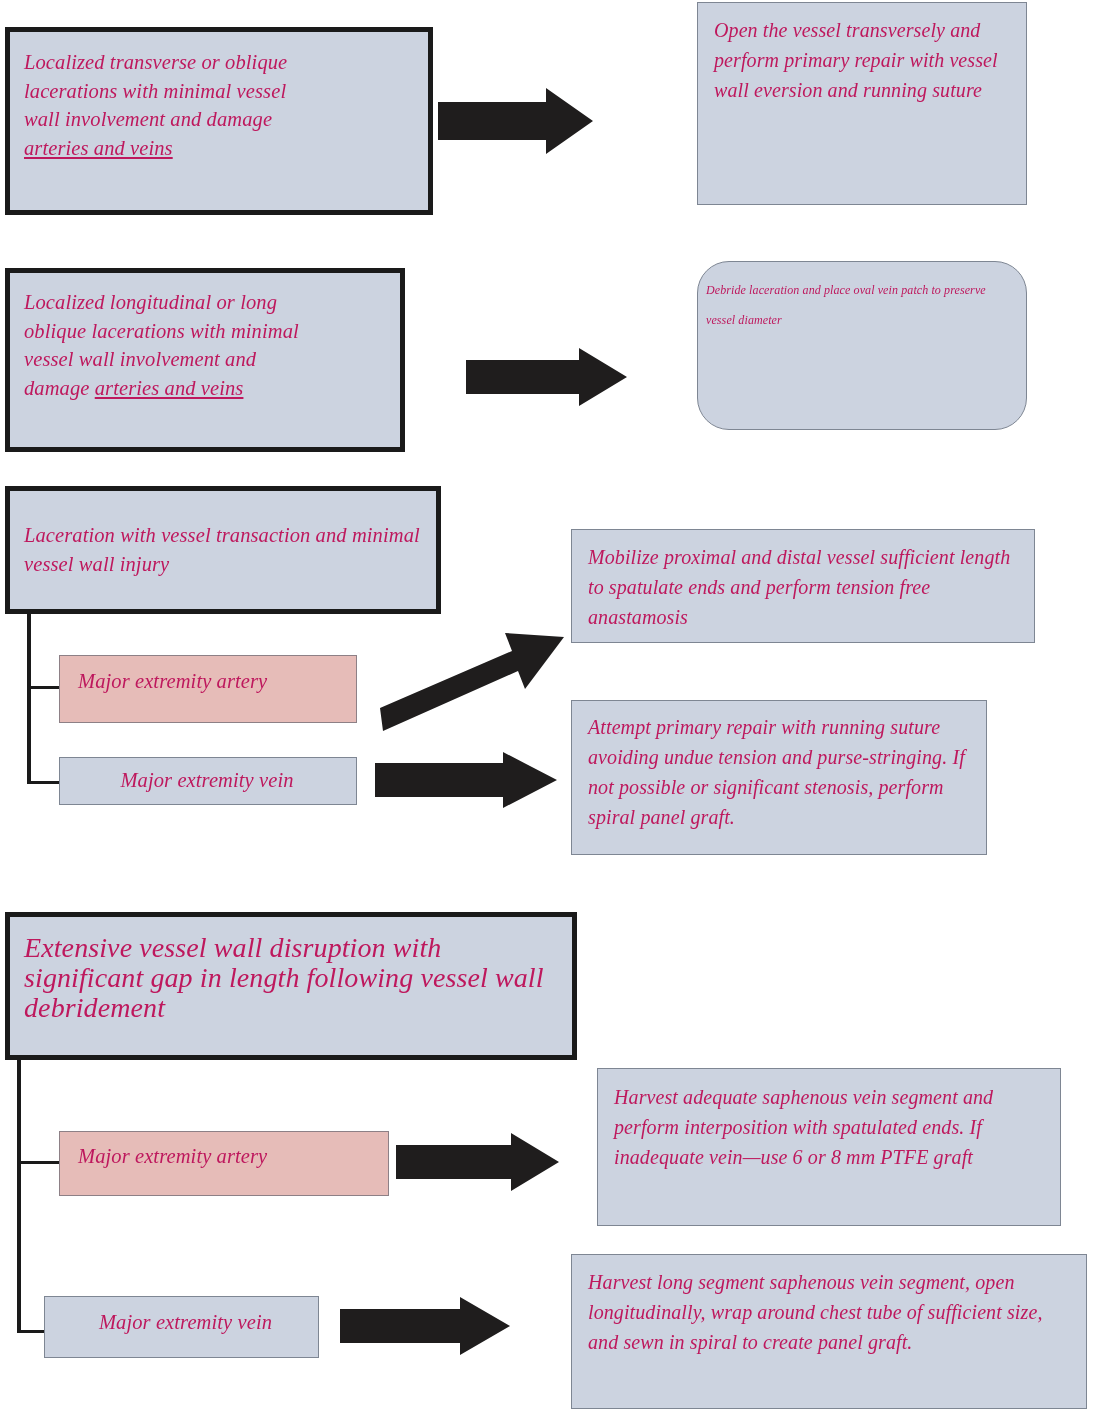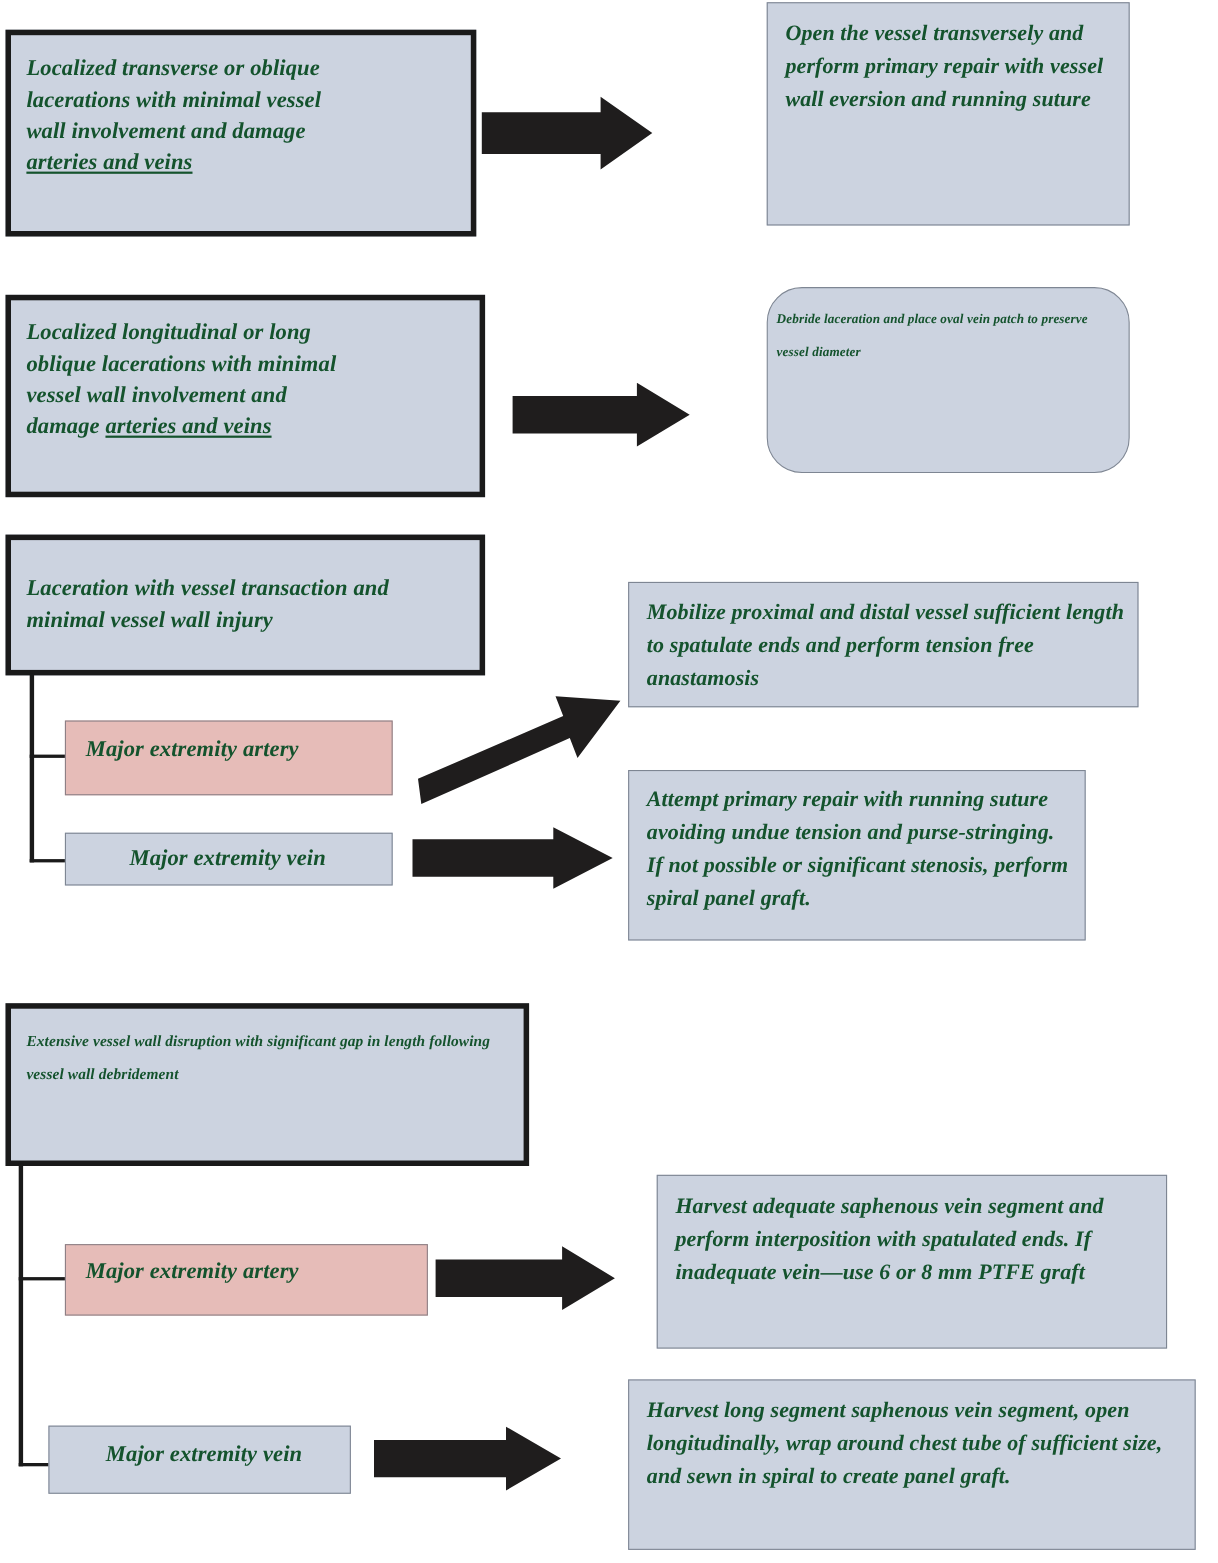--- a/index.html
+++ b/index.html
@@ -22,23 +22,23 @@
     height: 1421px;
   }
 
   
   .box {
     position: absolute;
     box-sizing: border-box;
     display: flex;
     align-items: flex-start;
     background: #ccd3e0;
-    color: #14532d;
+    color: #be185d;
     font-style: italic;
-    font-weight: bold;
+    font-weight: normal;
     letter-spacing: 0.1px;
   }
   .box .txt {
     display: block;
     width: 100%;
     white-space: pre-line;
   }
 
   
   .box--condition {
@@ -88,21 +88,21 @@
   <div class="arrow" style="left:438px; top:88px; width:155px; height:66px;">
     <svg width="155" height="66" viewBox="0 0 155 66">
       <polygon points="0,14 108,14 108,0 155,33 108,66 108,52 0,52" fill="#1f1d1d"></polygon>
     </svg>
   </div>
 
   <div class="box box--action" style="left:697px; top:2px; width:330px; height:203px; padding:12px 12px 10px 16px; font-size:20px; line-height:30px;">
     <span class="txt">Open the vessel transversely and perform primary repair with vessel wall eversion and running suture</span>
   </div>
 
-  <div class="box box--condition" style="left:5px; top:268px; width:436px; height:184px; padding:15px 28px 10px 14px; font-size:20.5px; line-height:28.5px;justify-content:flex-end;">
+  <div class="box box--condition" style="left:5px; top:268px; width:400px; height:184px; padding:15px 28px 10px 14px; font-size:20.5px; line-height:28.5px;justify-content:flex-end;">
     <span class="txt"><span>Localized longitudinal or long</span><br><span>oblique lacerations with minimal</span><br><span>vessel wall involvement and</span><br><span>damage </span><span class="u">arteries and veins</span></span>
   </div>
 
   <div class="arrow" style="left:466px; top:348px; width:161px; height:58px;">
     <svg width="161" height="58" viewBox="0 0 161 58">
       <polygon points="0,12 113,12 113,0 161,29 113,58 113,46 0,46" fill="#1f1d1d"></polygon>
     </svg>
   </div>
 
   <div class="box box--action" style="left:697px; top:261px; width:330px; height:169px; padding:13px 12px 10px 8px; font-size:12px; line-height:30px;border-radius:32px;">
@@ -138,21 +138,21 @@
   </div>
 
   <div class="box box--action" style="left:571px; top:529px; width:464px; height:114px; padding:12px 11px 8px 16px; font-size:20px; line-height:30px;">
     <span class="txt">Mobilize proximal and distal vessel sufficient length to spatulate ends and perform tension free anastamosis</span>
   </div>
 
   <div class="box box--action" style="left:571px; top:700px; width:416px; height:155px; padding:11px 10px 8px 16px; font-size:20px; line-height:30px;">
     <span class="txt">Attempt primary repair with running suture avoiding undue tension and purse-stringing. If not possible or significant stenosis, perform spiral panel graft.</span>
   </div>
 
-  <div class="box box--condition" style="left:5px; top:912px; width:476px; height:148px; padding:16px 12px 10px 14px; font-size:14px; line-height:30px;">
+  <div class="box box--condition" style="left:5px; top:912px; width:572px; height:148px; padding:16px 12px 10px 14px; font-size:28px; line-height:30px;">
     <span class="txt">Extensive vessel wall disruption with significant gap in length following vessel wall debridement</span>
   </div>
 
   <div class="conn" style="left:17px; top:1058px; width:4px; height:275px;"></div>
   <div class="conn" style="left:17px; top:1161px; width:44px; height:3px;"></div>
   <div class="conn" style="left:17px; top:1330px; width:29px; height:3px;"></div>
 
   <div class="box box--artery" style="left:59px; top:1131px; width:330px; height:65px; padding:11px 10px 8px 18px; font-size:20.5px; line-height:26px;">
     <span class="txt">Major extremity artery</span>
   </div>

